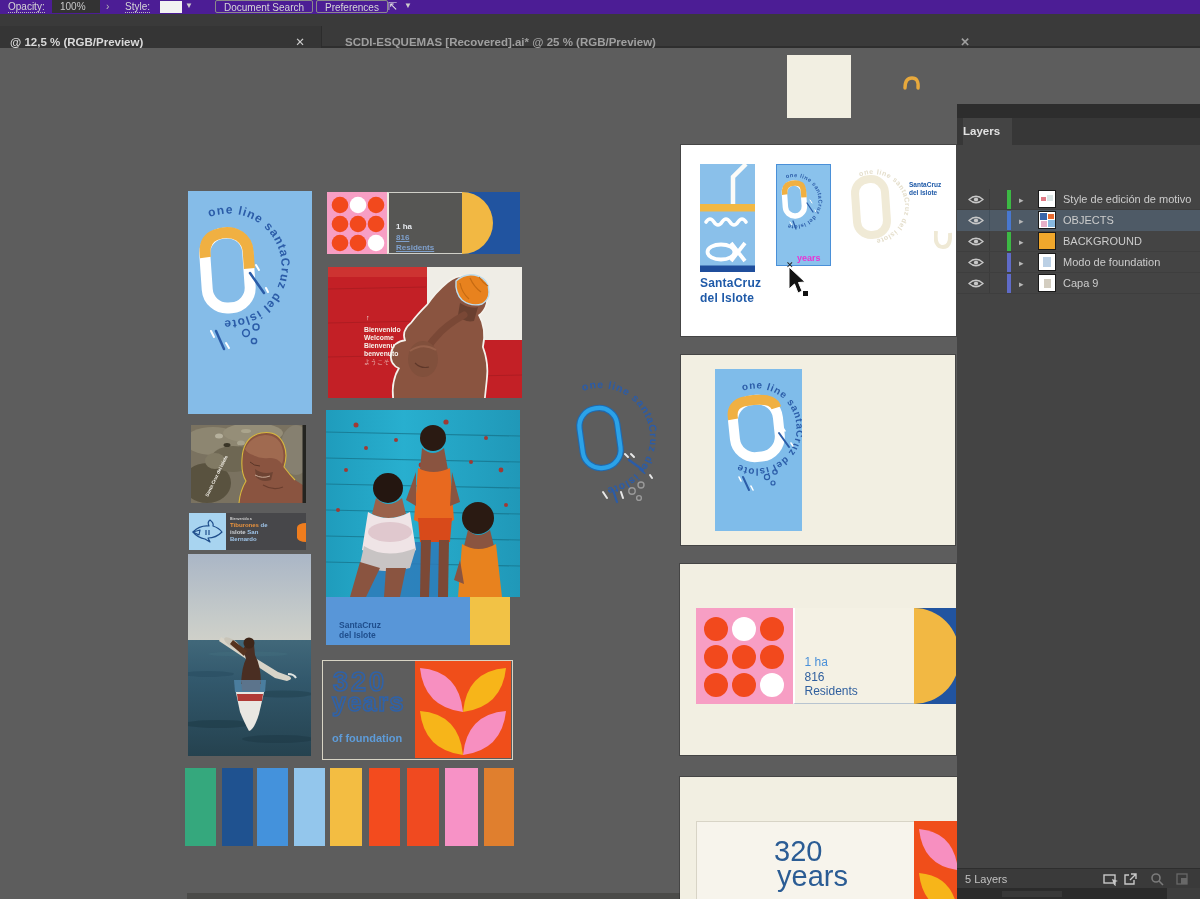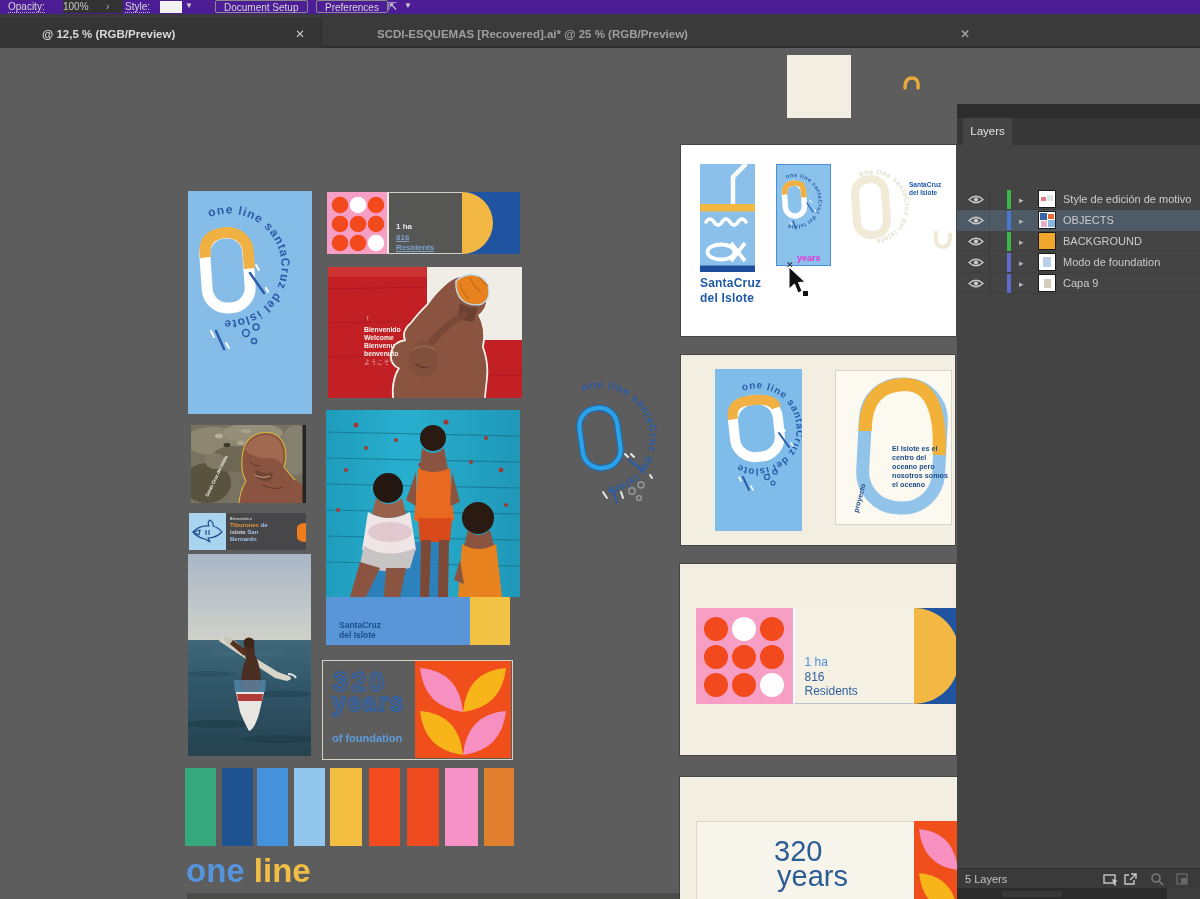--- a/index.html
+++ b/index.html
@@ -7,43 +7,43 @@
     font-family:"Liberation Sans", sans-serif; }
   .abs { position:absolute; }
   #stage { position:relative; width:1200px; height:899px; }
 
   
   #toolbar { position:absolute; left:0; top:0; width:1200px; height:14px;
     background:#4c1d95; color:#d6d6d6; font-size:10px; }
   
   #tabbar { position:absolute; left:0; top:14px; width:1200px; height:34px;
     background:#3a3a3a; border-bottom:2px solid #2e2e2e; }
-  .tab { position:absolute; top:4px; height:32px; line-height:32px; font-size:11.5px;padding-left:32px; }
+  .tab { position:absolute; top:12px; height:32px; line-height:32px; font-size:11.5px; }
   
   #canvas { position:absolute; left:0; top:48px; width:1200px; height:851px;
     background:#5d5d5d; }
 
   .card { position:absolute; }
 
   
   #layers { position:absolute; left:957px; top:104px; width:243px; height:795px;
     background:#444444; }
 </style>
 </head>
 <body>
 <div id="stage">
 
   <div id="toolbar">
     <span class="abs" style="left:8px;top:1px;border-bottom:1px dotted #bbb;">Opacity:</span>
-    <span class="abs" style="left:52px;top:0;width:60px;height:13px;background:#333;padding:1px 0;color:#c8c8c8;margin-left:11px;">100%</span>
+    <span class="abs" style="left:52px;top:0;width:48px;height:13px;background:#333;padding:1px 8px;color:#c8c8c8;">100%</span>
     <span class="abs" style="left:106px;top:1px;color:#bbb;">›</span>
     <span class="abs" style="left:125px;top:1px;border-bottom:1px dotted #bbb;">Style:</span>
     <span class="abs" style="left:160px;top:1px;width:22px;height:12px;background:#f2f2f2;"></span>
     <span class="abs" style="left:185px;top:1px;color:#ccc;font-size:8px;">▼</span>
-    <span class="abs" style="left:215px;top:0;height:13px;line-height:13px;border:1px solid #8a8a8a;padding:0 8px;border-radius:2px;">Document Setup</span>
+    <span class="abs" style="left:215px;top:0;height:13px;line-height:13px;border:1px solid #8a8a8a;padding:0 8px;border-radius:2px;">Document Search</span>
     <span class="abs" style="left:316px;top:0;height:13px;line-height:13px;border:1px solid #8a8a8a;padding:0 8px;border-radius:2px;">Preferences</span>
     <span class="abs" style="left:388px;top:0px;color:#e8e8e8;font-size:11px;">⇱</span>
     <span class="abs" style="left:404px;top:1px;color:#ccc;font-size:8px;">▼</span>
   </div>
 
   <div id="tabbar">
     <div class="tab" style="left:0;width:322px;background:#353535;color:#dadada;border-right:1px solid #2c2c2c;">
       <span style="margin-left:10px;font-weight:bold;">@ 12,5 % (RGB/Preview)</span>
       <span style="position:absolute;right:16px;color:#cfcfcf;">✕</span>
     </div>
@@ -172,23 +172,20 @@
       <div class="abs" style="left:37px;top:0;width:31px;height:78px;background:#1f5290;"></div>
       <div class="abs" style="left:72px;top:0;width:31px;height:78px;background:#4492dc;"></div>
       <div class="abs" style="left:109px;top:0;width:31px;height:78px;background:#93c6ec;"></div>
       <div class="abs" style="left:145px;top:0;width:32px;height:78px;background:#f3bd42;"></div>
       <div class="abs" style="left:184px;top:0;width:31px;height:78px;background:#f34b1e;"></div>
       <div class="abs" style="left:222px;top:0;width:32px;height:78px;background:#f04a20;"></div>
       <div class="abs" style="left:260px;top:0;width:33px;height:78px;background:#f792c6;"></div>
       <div class="abs" style="left:299px;top:0;width:30px;height:78px;background:#e07f2e;"></div>
     </div>
 
-    <div class="abs" style="left:186px;top:804px;font-weight:bold;font-size:33px;letter-spacing:0px;">
-      <span style="color:#5593dc;">one</span> <span style="color:#f0be45;">line</span>
-    </div>
 
     <div class="card" style="left:327px;top:144px;width:193px;height:62px;">
       <div class="abs" style="left:0;top:0;width:60px;height:62px;background:#f79ec4;">
         <svg width="60" height="62" viewBox="0 0 60 62">
           <g fill="#f2491d">
             <circle cx="13" cy="13" r="8.3"></circle>
               <circle cx="31" cy="13" r="8.3" fill="#ffffff"></circle>
               <circle cx="49" cy="13" r="8.3"></circle>
             <circle cx="13" cy="32" r="8.3"></circle>
               <circle cx="31" cy="32" r="8.3"></circle>
@@ -440,32 +437,20 @@
               <line x1="36" y1="117" x2="38" y2="121"></line>
           </g>
           <g stroke="#2b5ca8" stroke-width="1.2" fill="none">
             <circle cx="52" cy="108" r="2.6"></circle>
               <circle cx="60" cy="103" r="2.2"></circle>
               <circle cx="58" cy="114" r="2"></circle>
           </g>
         </svg>
       </div>
 
-      <div class="abs" style="left:154px;top:15px;width:117px;height:155px;background:#fbf9f0;border:1px solid #d8d5c6;">
-        <svg width="117" height="155" viewBox="0 0 117 155">
-          <g transform="rotate(3 66 75)">
-            <rect x="28" y="13" width="76" height="124" rx="36" fill="none" stroke="#92c4ea" stroke-width="13"></rect>
-            <path d="M 28.5 62 Q 26 16 66 13.5 Q 103 12 103.5 82" fill="none" stroke="#f2b239" stroke-width="13"></path>
-          </g>
-          <text font-size="7.2" font-weight="bold" fill="#1f4e8c" x="56" y="80">
-            <tspan x="56" dy="0">El Islote es el</tspan><tspan x="56" dy="9">centro del</tspan><tspan x="56" dy="9">oceano pero</tspan><tspan x="56" dy="9">nosotros somos</tspan><tspan x="56" dy="9">el oceano</tspan>
-          </text>
-          <text font-size="7" font-weight="bold" fill="#1f4e8c" transform="translate(22,142) rotate(-75)">proyecto</text>
-        </svg>
-      </div>
     </div>
 
     <div class="card" style="left:680px;top:516px;width:276px;height:191px;background:#f2efe2;box-shadow:0 0 0 1px rgba(40,40,40,.45);overflow:hidden;">
       <div class="abs" style="left:16px;top:44px;width:96.5px;height:96px;background:#f79ec4;">
         <svg width="97" height="96" viewBox="0 0 97 96">
           <g fill="#f2491d">
             <circle cx="20" cy="21" r="12"></circle>
               <circle cx="48" cy="21" r="12" fill="#ffffff"></circle>
               <circle cx="76" cy="21" r="12"></circle>
             <circle cx="20" cy="49" r="12"></circle>
@@ -499,21 +484,21 @@
           <path d="M 5 96 Q 40 99 44 126 L 12 126 Q 7 112 5 96 Z" fill="#f78fc0"></path>
         </svg>
       </div>
     </div>
   </div>
 
   <div id="layers">
 
     <div class="abs" style="left:0;top:0;width:243px;height:14px;background:#2d2d2d;"></div>
     <div class="abs" style="left:0;top:14px;width:243px;height:27px;background:#373737;"></div>
-    <div class="abs" style="left:6px;top:14px;width:49px;height:27px;background:#444444;color:#e2e2e2;font-size:11.5px;font-weight:normal;line-height:27px;text-align:center;">Layers</div>
+    <div class="abs" style="left:6px;top:14px;width:49px;height:27px;background:#444444;color:#e2e2e2;font-size:11.5px;font-weight:bold;line-height:27px;">Layers</div>
 
 
     <div class="abs" style="left:0;top:84.5px;width:243px;height:21px;" id="lr1">
         <svg style="position:absolute;left:11px;top:5px;" width="16" height="11" viewBox="0 0 16 11">
           <path d="M 1 5.5 Q 8 -1 15 5.5 Q 8 12 1 5.5 Z" fill="none" stroke="#c8c8c8" stroke-width="1.3"></path>
           <circle cx="8" cy="5.5" r="2.1" fill="#c8c8c8"></circle>
         </svg>
         <div style="position:absolute;left:32px;top:0;width:1px;height:21px;background:#3c3c3c"></div>
         <div style="position:absolute;left:50px;top:1px;width:4px;height:19px;background:#3cb944"></div>
         <div style="position:absolute;left:62px;top:6px;width:6px;height:9px;color:#b8b8b8;font-size:9px;">▸</div>

